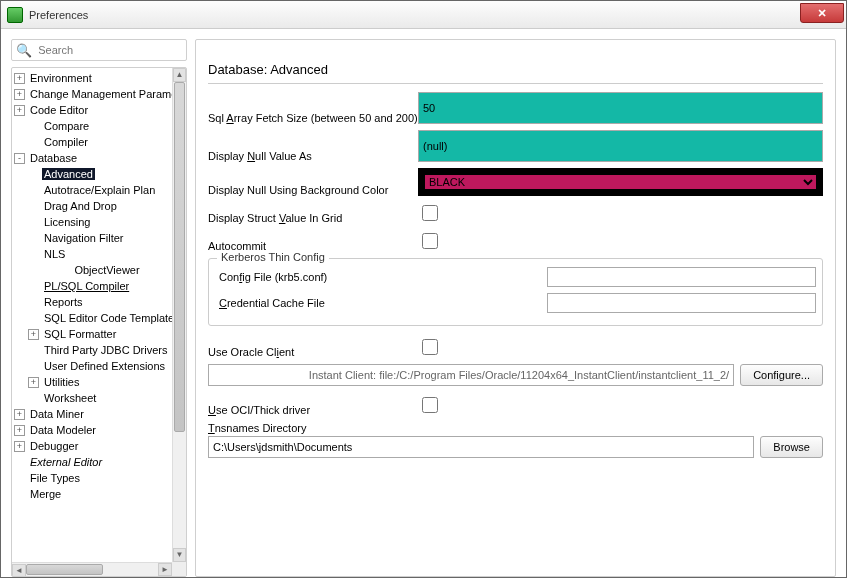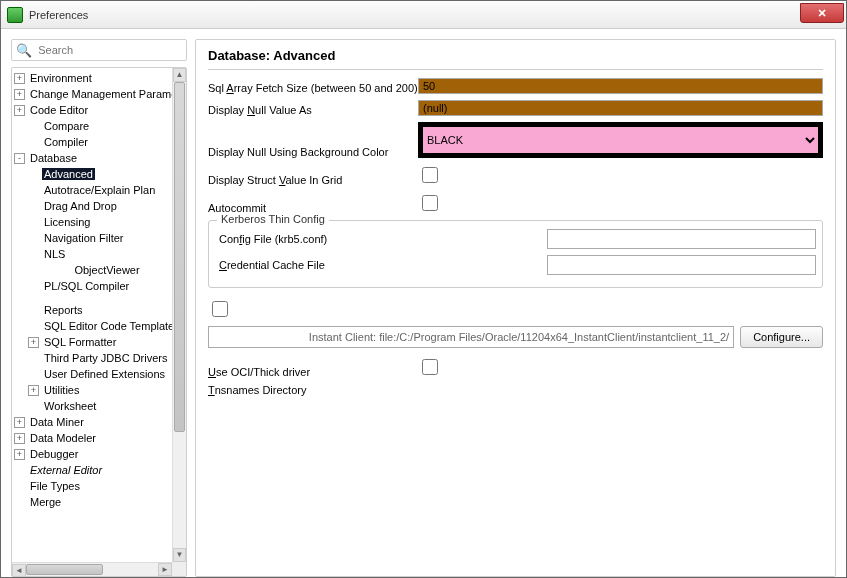--- a/index.html
+++ b/index.html
@@ -23,27 +23,27 @@
   .tree-item .lbl.selected { background: #0f172a; color: #fff; }
   .vsb { position: absolute; right: 0; top: 0; bottom: 14px; width: 14px; background: #f0f0f0; border-left: 1px solid #ddd; }
   .vsb .btn { height: 14px; background: #e3e3e3; border: 1px solid #ccc; font-size: 8px; line-height: 12px; text-align: center; color: #666; }
   .vsb .track { position: absolute; top: 14px; bottom: 14px; left: 0; right: 0; }
   .vsb .thumb { position: absolute; left: 1px; right: 1px; top: 0; height: 75%; background: linear-gradient(#d8d8d8,#c4c4c4); border: 1px solid #aaa; border-radius: 2px; }
   .hsb { position: absolute; left: 0; right: 14px; bottom: 0; height: 14px; background: #f0f0f0; border-top: 1px solid #ddd; }
   .hsb .btn { width: 14px; height: 100%; background: #e3e3e3; border: 1px solid #ccc; font-size: 8px; line-height: 12px; text-align: center; color: #666; display: inline-block; }
   .hsb .thumb { position: absolute; top: 1px; bottom: 1px; left: 14px; width: 48%; background: linear-gradient(#d8d8d8,#c4c4c4); border: 1px solid #aaa; border-radius: 2px; }
   .corner { position: absolute; right: 0; bottom: 0; width: 14px; height: 14px; background: #eee; }
   .right-col { flex: 1; border: 1px solid #cfcfcf; border-radius: 2px; background: #fff; padding: 8px 12px 8px 12px; overflow: hidden; }
-  .page-title { font-weight: bold; font-size: 13px; padding-bottom: 4px; }
+  .page-title { font-weight: normal; font-size: 13px; padding-bottom: 4px; margin-top: 14px; }
   .title-rule { border: none; border-top: 1px solid #ccc; margin: 2px 0 8px 0; }
   .form-row { display: flex; align-items: flex-end; margin-bottom: 6px; }
   .form-row .flabel { width: 210px; flex-shrink: 0; }
   .flabel .mn { text-decoration: underline; }
-  .form-row input[type=text] { flex: 1; border: 1px solid #aaa; height: 16px; padding: 0 4px; background: #a16207; }
-  .form-row select { flex: 1; border: 5px solid #000000; height: 36px; background: #f9a8d4; }
+  .form-row input[type=text] { flex: 1; border: 1px solid #aaa; height: 32px; padding: 0 4px; background: #14b8a6; }
+  .form-row select { flex: 1; border: 7px solid #000000; height: 28px; background: #be185d; }
   .form-row .chk { width: 16px; height: 16px; }
   .fieldset { border: 1px solid #ccc; border-radius: 3px; margin: 6px 0 10px 0; padding: 8px 6px 6px 10px; position: relative; }
   .fieldset .legend { position: absolute; top: -8px; left: 8px; background: #fff; padding: 0 4px; color: #333; }
   .fieldset .frow { display: flex; align-items: center; margin-bottom: 6px; }
   .fieldset .frow .flabel { width: 328px; }
   .fieldset .frow input[type=text] { flex: 1; border: 1px solid #aaa; height: 20px; padding: 0 4px; }
   .client-row { display: flex; gap: 6px; margin-bottom: 8px; }
   .client-row input[type=text] { flex: 1; border: 1px solid #aaa; height: 22px; padding: 0 4px; color: #666; background: #fff; text-align: right; }
   .btn-std { height: 22px; border: 1px solid #aaa; border-radius: 3px; background: linear-gradient(#fdfdfd,#e7e7e7); padding: 0 12px; cursor: default; }
   .tns-row { display: flex; gap: 6px; }
@@ -117,25 +117,25 @@
               <span class="lbl">Navigation Filter</span>
             </div>
             <div class="tree-item" style="padding-left: 14px;">
               <div class="noexp"></div>
               <span class="lbl">NLS</span>
             </div>
             <div class="tree-item" style="padding-left: 14px; justify-content: center;">
               <div class="noexp"></div>
               <span class="lbl">ObjectViewer</span>
             </div>
-            <div class="tree-item" style="padding-left: 14px;">
+            <div class="tree-item" style="padding-left: 14px; text-decoration: underline;">
               <div class="noexp"></div>
               <span class="lbl">PL/SQL Compiler</span>
             </div>
-            <div class="tree-item" style="padding-left: 14px; margin-top: 8px;">
+            <div class="tree-item" style="padding-left: 14px;">
               <div class="noexp"></div>
               <span class="lbl">Reports</span>
             </div>
             <div class="tree-item" style="padding-left: 14px;">
               <div class="noexp"></div>
               <span class="lbl">SQL Editor Code Templates</span>
             </div>
             <div class="tree-item" style="padding-left: 14px;">
               <div class="exp">+</div>
               <span class="lbl">SQL Formatter</span>
@@ -232,32 +232,37 @@
           <div class="flabel"><span>Con</span><span class="mn">f</span><span>ig File (krb5.conf)</span></div>
           <input type="text" style="">
         </div>
         <div class="frow">
           <div class="flabel"><span></span><span class="mn">C</span><span>redential Cache File</span></div>
           <input type="text" style="">
         </div>
       </div>
 
       <div class="form-row">
+        <div class="flabel"><span>Use Oracle Cl</span><span class="mn">i</span><span>ent</span></div>
         <input type="checkbox" class="chk" style="">
       </div>
 
       <div class="client-row">
         <input type="text" value="Instant Client: file:/C:/Program Files/Oracle/11204x64_InstantClient/instantclient_11_2/" style="">
         <button class="btn-std">Configure...</button>
       </div>
 
       <div class="form-row">
         <div class="flabel"><span></span><span class="mn">U</span><span>se OCI/Thick driver</span></div>
         <input type="checkbox" class="chk" style="">
       </div>
 
       <div class="form-row" style="margin-bottom:2px">
         <div class="flabel"><span></span><span class="mn">T</span><span>nsnames Directory</span></div>
       </div>
+      <div class="tns-row">
+        <input type="text" class="yellow" value="C:\Users\jdsmith\Documents" style="">
+        <button class="btn-std">Browse</button>
+      </div>
     </div>
   </div>
 
 </div>
 
 </body></html>

